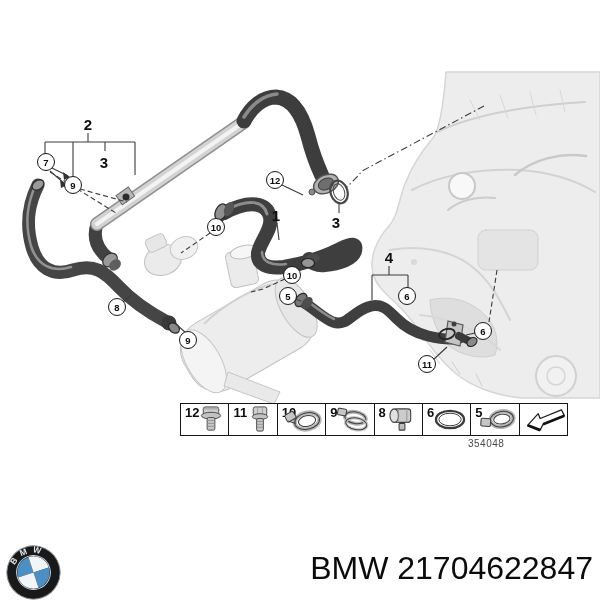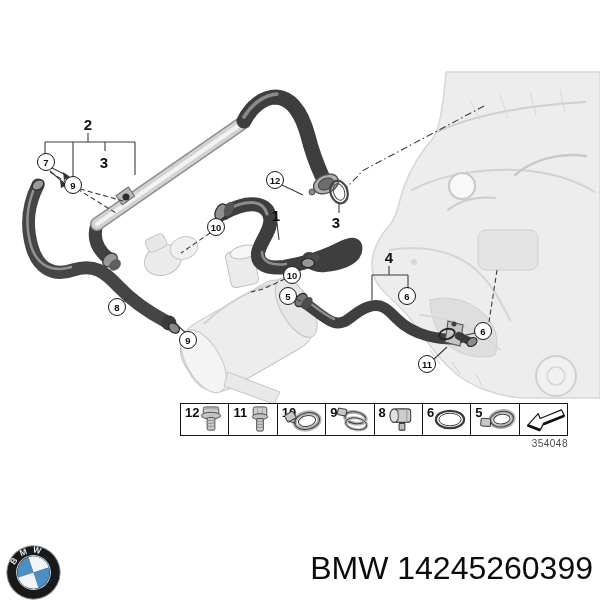--- a/index.html
+++ b/index.html
@@ -13,21 +13,21 @@
   .callout.plain{font-size:15px;font-weight:bold;color:#0e0e0e;}
   .callout.circle{width:16px;height:16px;border:1.4px solid #161616;border-radius:50%;
                   background:#fff;font-size:9.5px;font-weight:bold;color:#0e0e0e;}
   
   .legend{position:absolute;left:180px;top:403px;width:388px;height:33px;display:flex;
           background:#fff;border:1px solid #161616;box-sizing:border-box;}
   .cell{flex:1;position:relative;border-left:1px solid #161616;}
   .cell:first-child{border-left:none;}
   .cellnum{position:absolute;left:4px;top:1px;font-size:13px;font-weight:bold;color:#0e0e0e;}
   .cellicon{position:absolute;right:0;top:1px;}
-  .drawnum{position:absolute;left:468px;top:438px;width:100px;text-align:right;
+  .drawnum{position:absolute;left:468px;top:438px;width:100px;text-align:left;
            font-size:10px;color:#4a4a4a;letter-spacing:.5px;}
   
   .footer-text{position:absolute;right:7px;top:550px;font-size:32px;color:#0b0b0b;white-space:nowrap;}
   .logo{position:absolute;left:5px;top:544px;width:57px;height:57px;}
 </style>
 </head>
 <body>
 
 <div class="stage">
 
@@ -261,15 +261,15 @@
       <path d="M30,30 L13,30 A17,17 0 0,1 30,13 Z" fill="#4d8fc2"></path>
       <path d="M30,30 L30,13 A17,17 0 0,1 47,30 Z" fill="#f2f5f7"></path>
       <path d="M30,30 L47,30 A17,17 0 0,1 30,47 Z" fill="#4d8fc2"></path>
       <path d="M30,30 L30,47 A17,17 0 0,1 13,30 Z" fill="#f2f5f7"></path>
       <path id="bmw-arc" d="M11,41 A21.5,21.5 0 1 1 49,41" fill="none"></path>
       <text font-size="9" font-weight="bold" letter-spacing="5" fill="#e3e6e8" font-family="Liberation Sans, sans-serif">
         <textPath href="#bmw-arc" startOffset="50%" text-anchor="middle">BMW</textPath>
       </text>
     </g>
   </svg>
-  <div class="footer-text">BMW 14245260399</div>
+  <div class="footer-text">BMW 21704622847</div>
 
 </div>
 
 </body></html>

